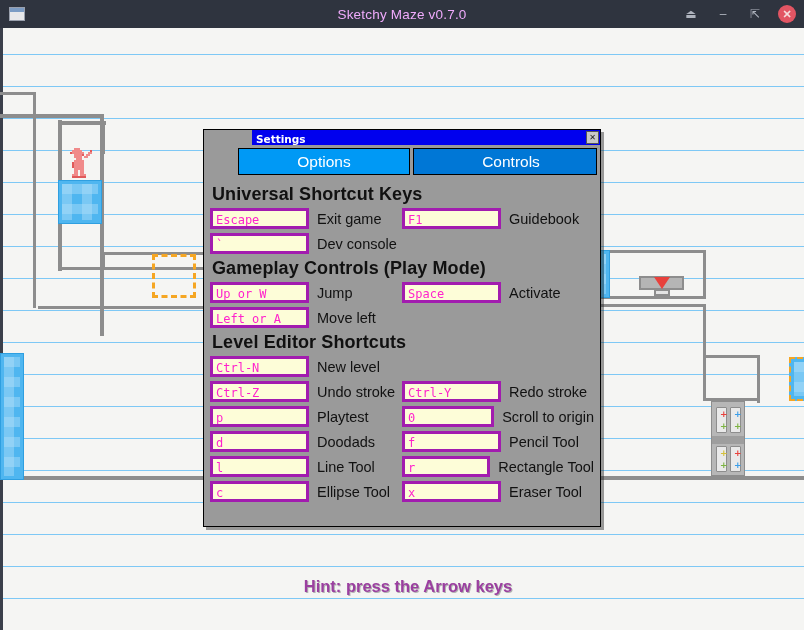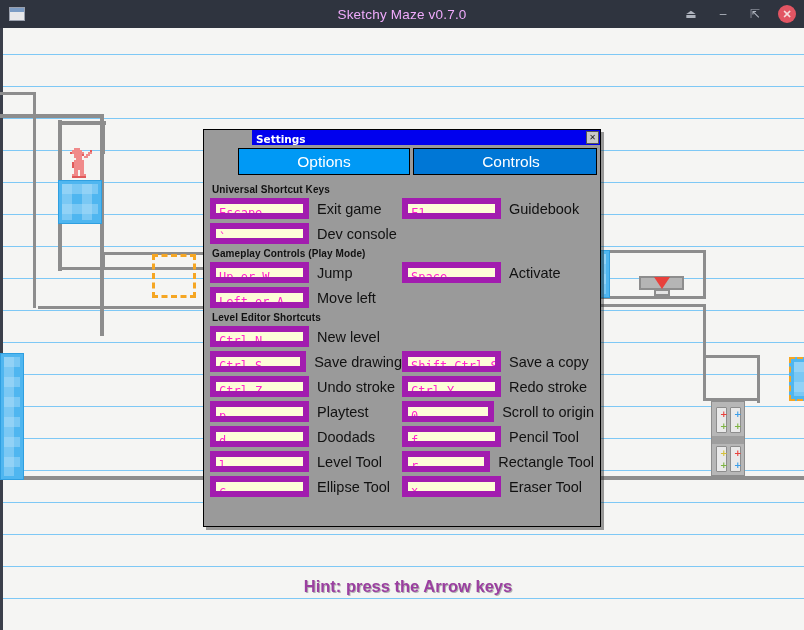--- a/index.html
+++ b/index.html
@@ -194,41 +194,41 @@
     font-size: 15.5px;
     border: 1px solid #000;
   }
   .tab.active { background: #0099f5; margin-left: 31px; }
   .tab.inactive { background: #0077d6; padding-left: 12px; }
 
   #dialog-body {
     padding: 6px 6px 0 6px;
   }
   .section-title {
-    font-size: 10px;
+    font-size: 18px;
     font-weight: bold;
     color: #111;
     margin: 3px 0 3px 2px;
     letter-spacing: .1px;
   }
   .row {
     display: flex;
     align-items: center;
     margin-bottom: 4px;
   }
   .pair {
     display: flex;
     align-items: center;
     width: 50%;
   }
   .keyfield {
     width: 99px;
     height: 21px;
     background: #fdfdd8;
-    border: 6px solid #a21caf;
+    border: 3px solid #a21caf;
     color: #ff22cc;
     font-family: "DejaVu Sans Mono", monospace;
     font-size: 12px;
     line-height: 19px;
     padding: 0 3px;
     white-space: nowrap;
     overflow: hidden;
   }
   .keylabel {
     margin-left: 8px;
@@ -419,30 +419,20 @@
 
     <div class="section-title">Level Editor Shortcuts</div>
 
     <div class="row">
       <div class="pair">
         <div class="keyfield">Ctrl-N</div>
         <div class="keylabel">New level</div>
       </div>
     </div>
 
-    <div class="row">
-      <div class="pair">
-        <div class="keyfield">Ctrl-S</div>
-        <div class="keylabel">Save drawing</div>
-      </div>
-      <div class="pair">
-        <div class="keyfield">Shift-Ctrl-S</div>
-        <div class="keylabel">Save a copy</div>
-      </div>
-    </div>
 
     <div class="row">
       <div class="pair">
         <div class="keyfield">Ctrl-Z</div>
         <div class="keylabel">Undo stroke</div>
       </div>
       <div class="pair">
         <div class="keyfield">Ctrl-Y</div>
         <div class="keylabel">Redo stroke</div>
       </div>
@@ -466,21 +456,21 @@
       </div>
       <div class="pair">
         <div class="keyfield">f</div>
         <div class="keylabel">Pencil Tool</div>
       </div>
     </div>
 
     <div class="row">
       <div class="pair">
         <div class="keyfield">l</div>
-        <div class="keylabel">Level Tool</div>
+        <div class="keylabel">Line Tool</div>
       </div>
       <div class="pair">
         <div class="keyfield">r</div>
         <div class="keylabel">Rectangle Tool</div>
       </div>
     </div>
 
     <div class="row">
       <div class="pair">
         <div class="keyfield">c</div>

